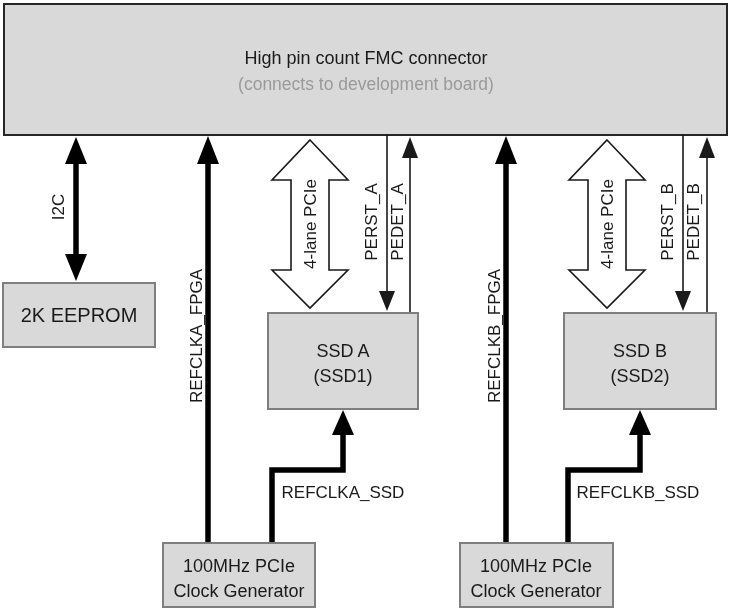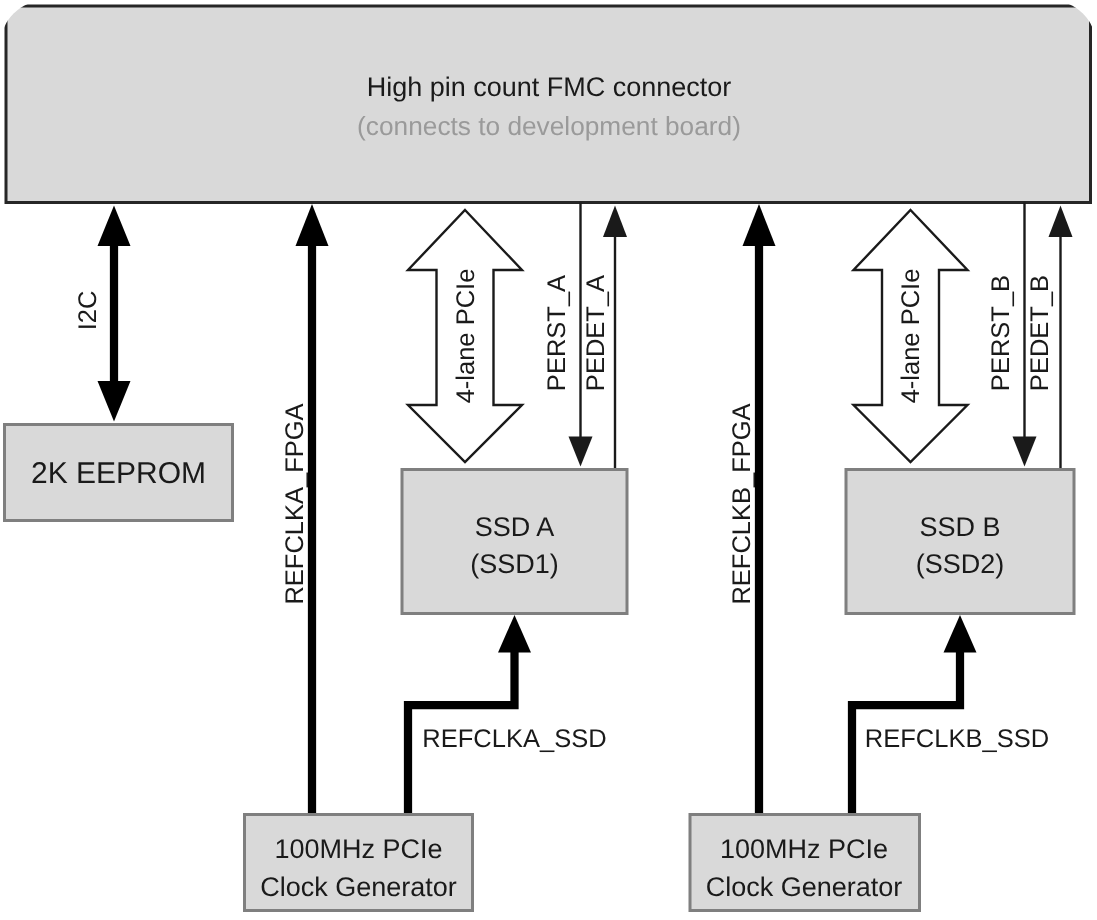--- a/index.html
+++ b/index.html
@@ -9,21 +9,20 @@
     width: 731px;
     height: 613px;
     font-family: "Liberation Sans", sans-serif;
   }
   .stage {
     position: relative;
     width: 731px;
     height: 613px;
     overflow: hidden;
     background: #ffffff;
-    border-radius: 31px;
   }
   svg { display: block; }
   .box       { fill: #d9d9d9; stroke: #7f7f7f; stroke-width: 2; }
   .box-fmc   { fill: #d9d9d9; stroke: #262626; stroke-width: 2; }
   .t         { fill: #1a1a1a; font-family: "Liberation Sans", sans-serif; }
   .t-title   { font-size: 18px; }
   .t-sub     { font-size: 17.5px; fill: #9a9a9a; }
   .t-box     { font-size: 18px; }
   .t-eeprom  { font-size: 20px; }
   .t-sig     { font-size: 17px; }

